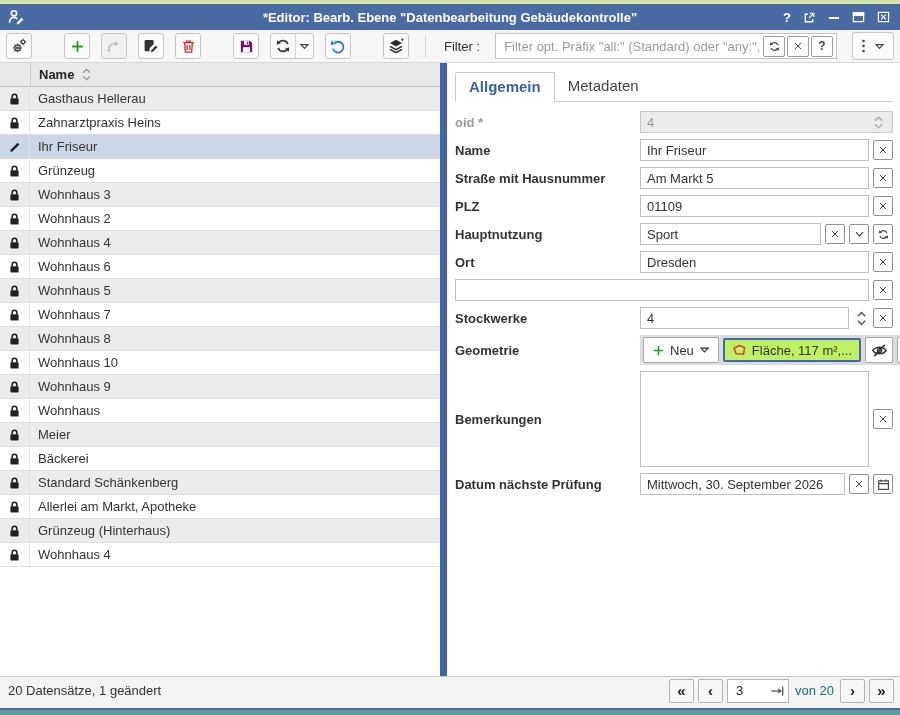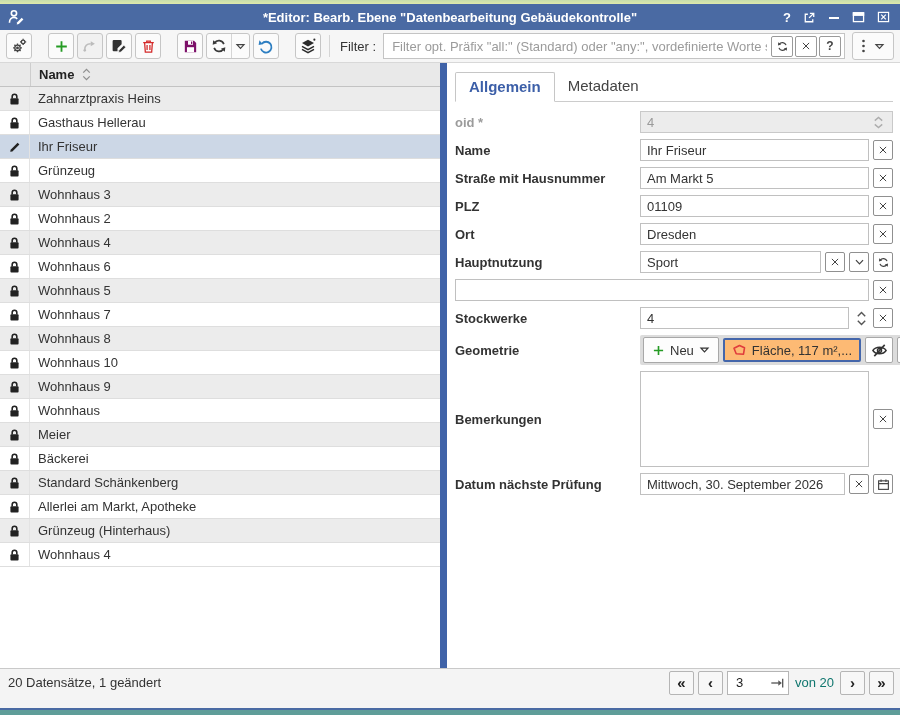--- a/index.html
+++ b/index.html
@@ -11,21 +11,21 @@
   .window{position:absolute;top:4px;left:0;right:0;bottom:5px;display:flex;flex-direction:column;
     background:#fff;border-bottom:2px solid #4a6aa3;}
   
   .titlebar{height:26px;background:#4a6aa3;display:flex;align-items:center;position:relative;flex:0 0 auto;}
   .title-icon{margin-left:7px;display:flex;align-items:center;}
   .title-text{position:absolute;left:0;right:0;text-align:center;color:#fff;font-weight:bold;font-size:13px;pointer-events:none;}
   .title-controls{margin-left:auto;display:flex;align-items:center;gap:12px;padding-right:10px;z-index:2;}
   .tc{color:#fff;font-size:13px;font-weight:bold;display:flex;align-items:center;cursor:default;}
   
   .toolbar{height:32px;background:#f6f6f6;border-bottom:1px solid #d8d8d8;display:flex;align-items:center;
-    padding:0 6px;gap:3px;flex:0 0 auto;}
+    padding:0 6px;gap:11px;flex:0 0 auto;}
   .tbtn{height:26px;min-width:26px;background:#fbfbfb;border:1px solid #c6c6c6;border-radius:3px;
     display:flex;align-items:center;justify-content:center;padding:0 2px;box-sizing:border-box;}
   .tbtn.disabled{background:#f1f1f1;}
   .tgap{width:10px;flex:0 0 auto;}
   .split{display:flex;align-items:stretch;height:26px;border:1px solid #c6c6c6;border-radius:3px;background:#fbfbfb;box-sizing:border-box;}
   .split>span{display:flex;align-items:center;justify-content:center;padding:0 3px;}
   .split .sdiv{border-left:1px solid #d5d5d5;}
   .vdiv{width:1px;height:22px;background:#d5d5d5;margin:0 5px;}
   .filter-label{font-size:13px;color:#333;margin:0 4px 0 2px;white-space:nowrap;}
   .filter-box{flex:1;display:flex;align-items:center;height:24px;border:1px solid #c4c4c4;background:#fff;
@@ -67,28 +67,28 @@
   .dinput{flex:1;height:22px;border:1px solid #c9c9c9;background:#ececec;display:flex;align-items:center;
     padding:0 6px;font-size:13px;color:#9a9a9a;box-sizing:border-box;justify-content:space-between;}
   .sq{width:20px;height:20px;border:1px solid #909090;border-radius:2px;background:#fff;flex:0 0 auto;
     display:flex;align-items:center;justify-content:center;padding:0;}
   .spinner{width:16px;flex:0 0 auto;display:flex;align-items:center;justify-content:center;}
   textarea.tarea{flex:1;height:96px;border:1px solid #c0c0c0;resize:none;outline:none;
     font-family:"Liberation Sans","DejaVu Sans",sans-serif;font-size:13px;box-sizing:border-box;}
   .geo-bar{flex:1;display:flex;align-items:center;gap:4px;background:#dcdcdc;padding:2px 3px;border-radius:2px;}
   .geo-new{height:24px;border:1px solid #a8a8a8;border-radius:2px;background:#fdfdfd;display:flex;
     align-items:center;gap:5px;padding:0 8px;font-size:13px;color:#333;}
-  .geo-shape{height:24px;border:2px solid #4466aa;border-radius:2px;background:#fdba74;display:flex;
+  .geo-shape{height:24px;border:2px solid #4466aa;border-radius:2px;background:#bef264;display:flex;
     align-items:center;gap:6px;padding:0 7px;font-size:13px;color:#333;flex:1;min-width:0;box-sizing:border-box;}
   .geo-shape .lbl{white-space:nowrap;overflow:hidden;text-overflow:ellipsis;}
   .geo-sq{width:26px;height:24px;border:1px solid #a8a8a8;border-radius:2px;background:#fff;flex:0 0 auto;
     display:flex;align-items:center;justify-content:center;}
   
   .statusbar{height:27px;border-top:1px solid #c9c9c9;background:#f4f4f4;display:flex;align-items:center;
-    padding:0 6px 12px 8px;flex:0 0 auto;font-size:13px;color:#333;}
+    padding:0 6px 4px 8px;flex:0 0 auto;font-size:13px;color:#333;}
   .pagination{margin-left:auto;display:flex;align-items:center;gap:4px;}
   .pbtn{width:25px;height:24px;border:1px solid #b5b5b5;border-radius:2px;background:#f7f7f7;
     display:flex;align-items:center;justify-content:center;font-size:15px;font-weight:bold;color:#222;padding:0;}
   .page-box{width:62px;height:24px;border:1px solid #b5b5b5;background:#fff;display:flex;align-items:center;
     padding:0 3px 0 6px;box-sizing:border-box;}
   .page-box input{flex:1;border:none;outline:none;font-size:13px;width:20px;min-width:0;
     font-family:"Liberation Sans","DejaVu Sans",sans-serif;color:#222;}
   .of-label{font-size:13px;color:#0f766e;margin:0 2px;}
   svg{display:block;}
 </style>
@@ -289,33 +289,33 @@
       <div class="row">
             <span class="ricon">
               <span class="icon-lock">
                 <svg width="13" height="14" viewBox="0 0 14 15">
                   <path d="M4.5,7 V4.8 a2.5,2.5 0 0 1 5,0 V7" fill="none" stroke="#222" stroke-width="1.7"></path>
                   <rect x="2.6" y="6.8" width="8.8" height="6.6" rx="1" fill="#222"></rect>
                 </svg>
               </span>
 
             </span>
+            <span class="rname">Gasthaus Hellerau</span>
+          </div>
+          <div class="row">
+            <span class="ricon">
+              <span class="icon-lock">
+                <svg width="13" height="14" viewBox="0 0 14 15">
+                  <path d="M4.5,7 V4.8 a2.5,2.5 0 0 1 5,0 V7" fill="none" stroke="#222" stroke-width="1.7"></path>
+                  <rect x="2.6" y="6.8" width="8.8" height="6.6" rx="1" fill="#222"></rect>
+                </svg>
+              </span>
+
+            </span>
             <span class="rname">Zahnarztpraxis Heins</span>
-          </div>
-          <div class="row">
-            <span class="ricon">
-              <span class="icon-lock">
-                <svg width="13" height="14" viewBox="0 0 14 15">
-                  <path d="M4.5,7 V4.8 a2.5,2.5 0 0 1 5,0 V7" fill="none" stroke="#222" stroke-width="1.7"></path>
-                  <rect x="2.6" y="6.8" width="8.8" height="6.6" rx="1" fill="#222"></rect>
-                </svg>
-              </span>
-
-            </span>
-            <span class="rname">Gasthaus Hellerau</span>
           </div>
           <div class="row selected editing">
             <span class="ricon">
 
               <span class="icon-pencil">
                 <svg width="14" height="14" viewBox="0 0 16 16">
                   <path d="M2.5,13.5 L3,11 L11,3 L13,5 L5,13 z" fill="#222"></path>
                 </svg>
               </span>
             </span>
@@ -581,32 +581,20 @@
           <input class="tinput" value="01109" style="">
           <button class="sq">
             <svg width="10" height="10" viewBox="0 0 16 16" stroke="#444" stroke-width="1.6">
                 <path d="M3,3 L13,13 M13,3 L3,13"></path>
               </svg>
           </button>
         </div>
       </div>
 
       <div class="field">
-        <span class="flabel">Ort</span>
-        <div class="fctrl">
-          <input class="tinput" value="Dresden" style="">
-          <button class="sq">
-            <svg width="10" height="10" viewBox="0 0 16 16" stroke="#444" stroke-width="1.6">
-                <path d="M3,3 L13,13 M13,3 L3,13"></path>
-              </svg>
-          </button>
-        </div>
-      </div>
-
-      <div class="field">
         <span class="flabel">Hauptnutzung</span>
         <div class="fctrl">
           <input class="tinput" value="Sport" style="">
           <button class="sq">
             <svg width="10" height="10" viewBox="0 0 16 16" stroke="#444" stroke-width="1.6">
                 <path d="M3,3 L13,13 M13,3 L3,13"></path>
               </svg>
           </button>
           <button class="sq">
             <span>
@@ -617,20 +605,32 @@
           </button>
           <button class="sq">
             <span>
               <svg width="13" height="13" viewBox="0 0 24 24" fill="none" stroke="#444" stroke-width="2.4">
                 <path d="M18.5,9.5 A7,7 0 0 0 6,8"></path>
                   <polygon points="4.2,4.2 9.5,8.3 3.6,10.3" fill="#444" stroke="none"></polygon>
                 <path d="M5.5,14.5 A7,7 0 0 0 18,16"></path>
                   <polygon points="19.8,19.8 14.5,15.7 20.4,13.7" fill="#444" stroke="none"></polygon>
               </svg>
             </span>
+          </button>
+        </div>
+      </div>
+
+      <div class="field">
+        <span class="flabel">Ort</span>
+        <div class="fctrl">
+          <input class="tinput" value="Dresden" style="">
+          <button class="sq">
+            <svg width="10" height="10" viewBox="0 0 16 16" stroke="#444" stroke-width="1.6">
+                <path d="M3,3 L13,13 M13,3 L3,13"></path>
+              </svg>
           </button>
         </div>
       </div>
 
       <div class="field">
         <div class="fctrl">
           <input class="tinput" value="" style="">
           <button class="sq">
             <svg width="10" height="10" viewBox="0 0 16 16" stroke="#444" stroke-width="1.6">
                 <path d="M3,3 L13,13 M13,3 L3,13"></path>

